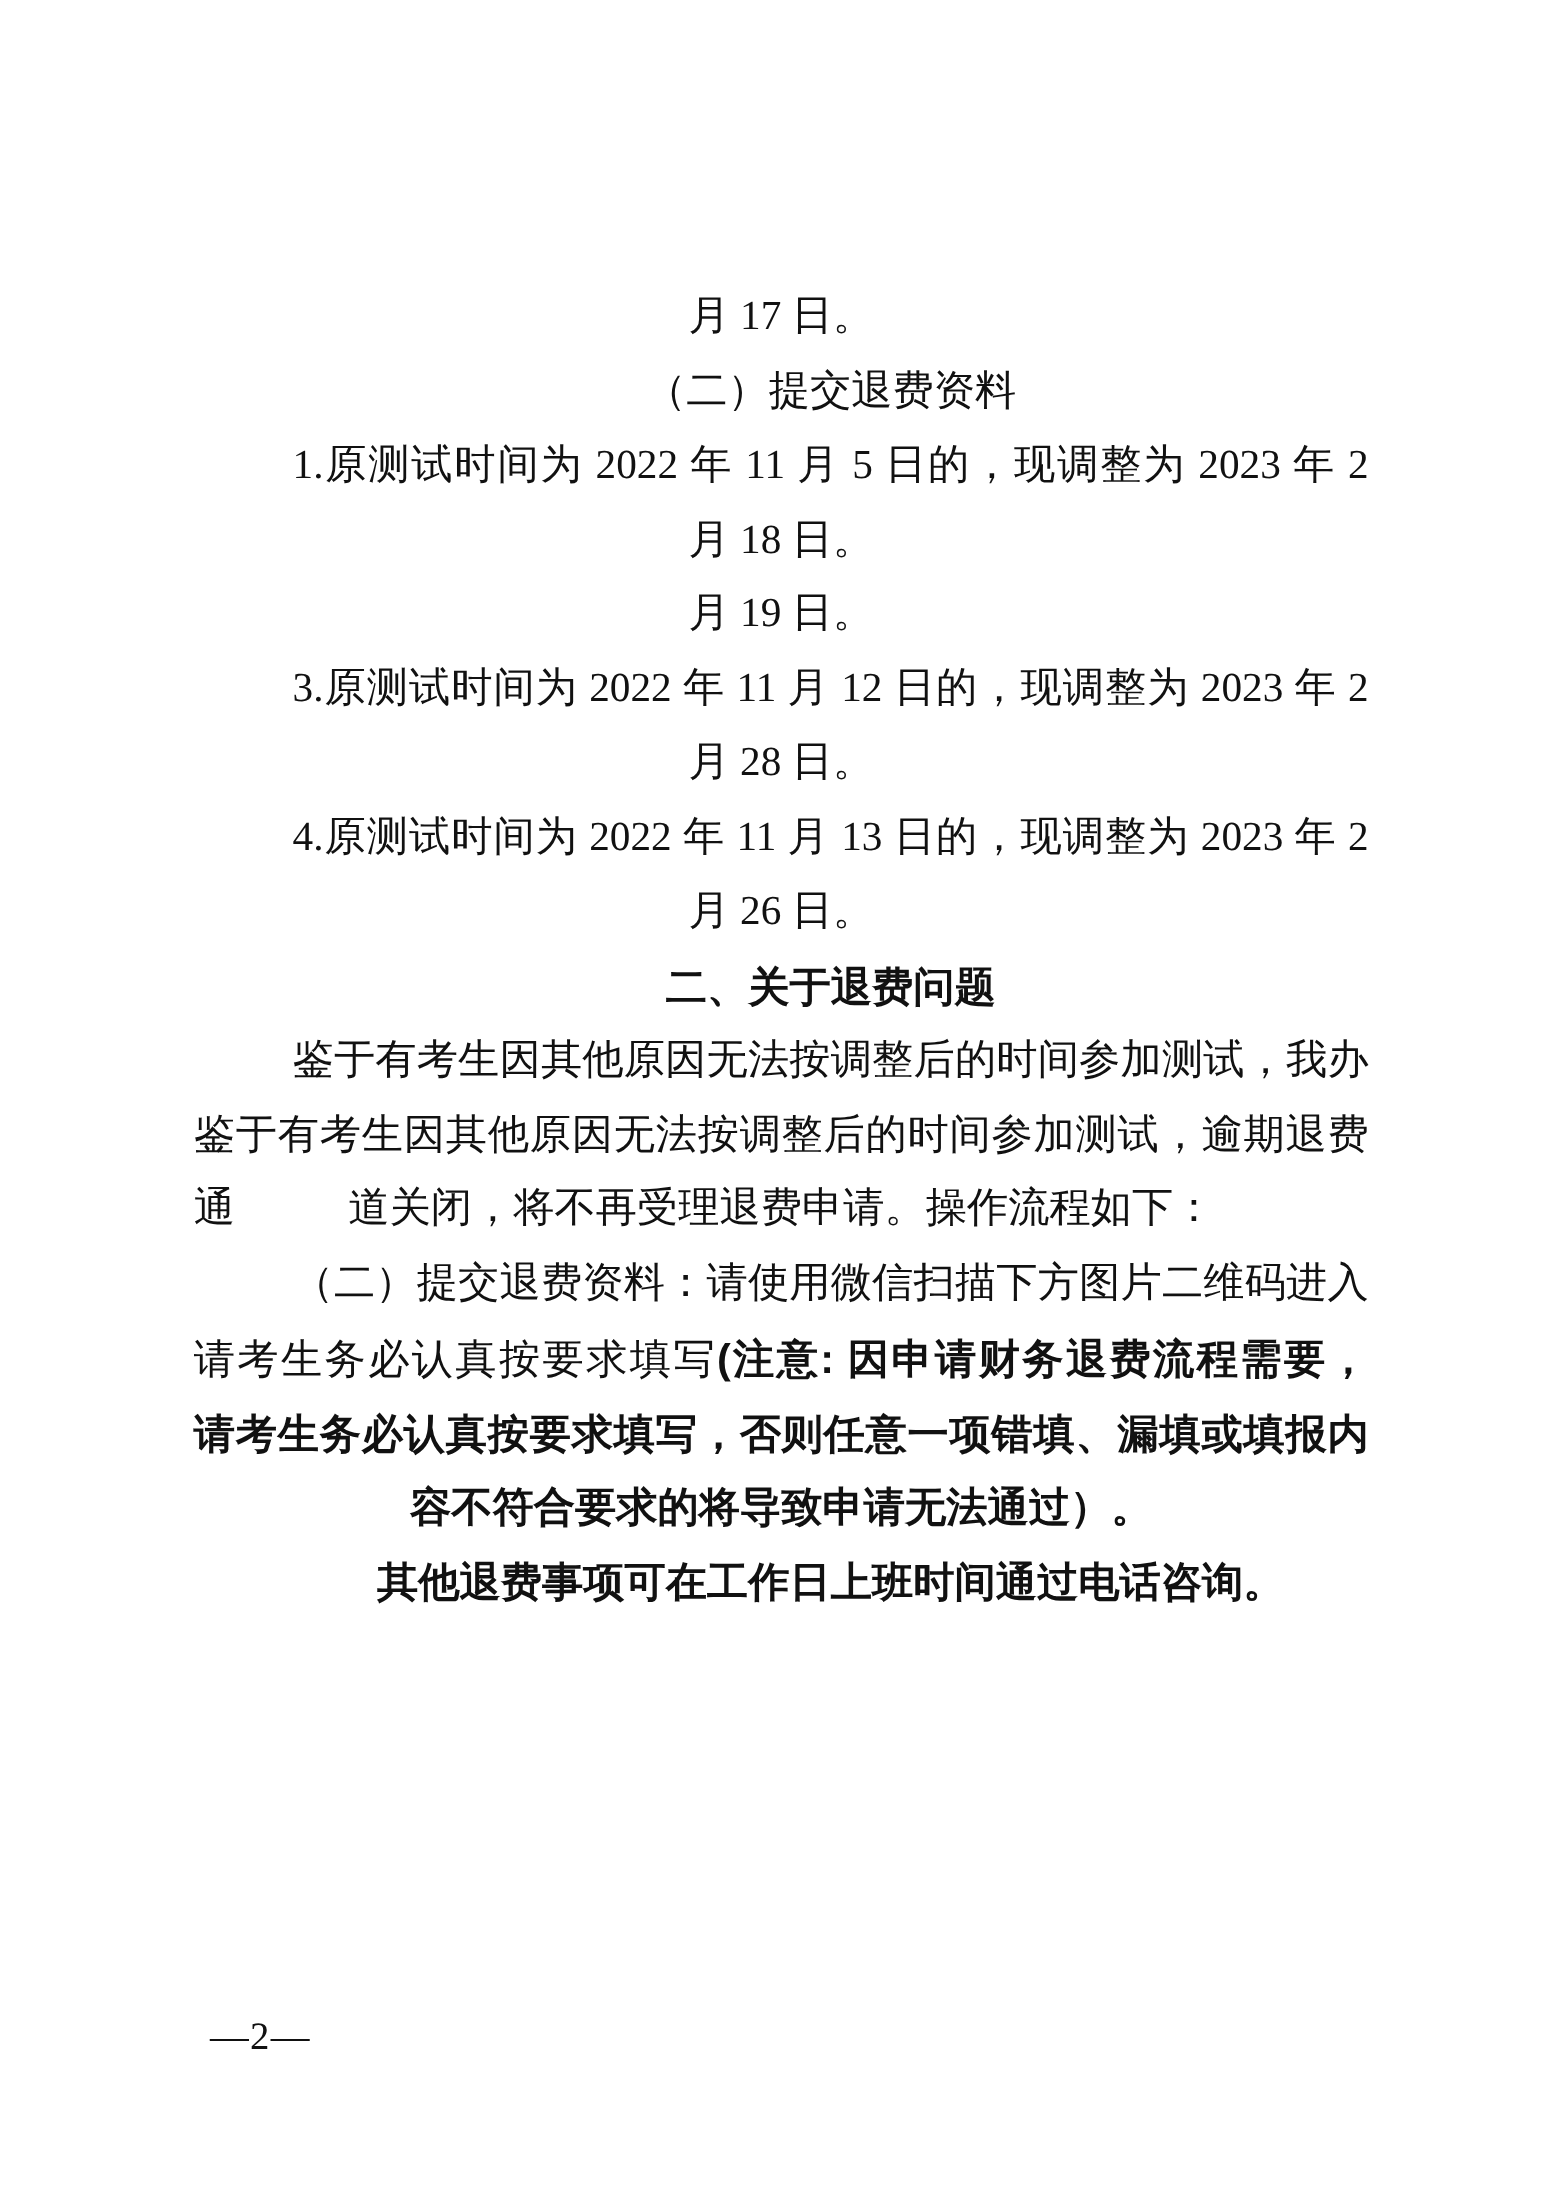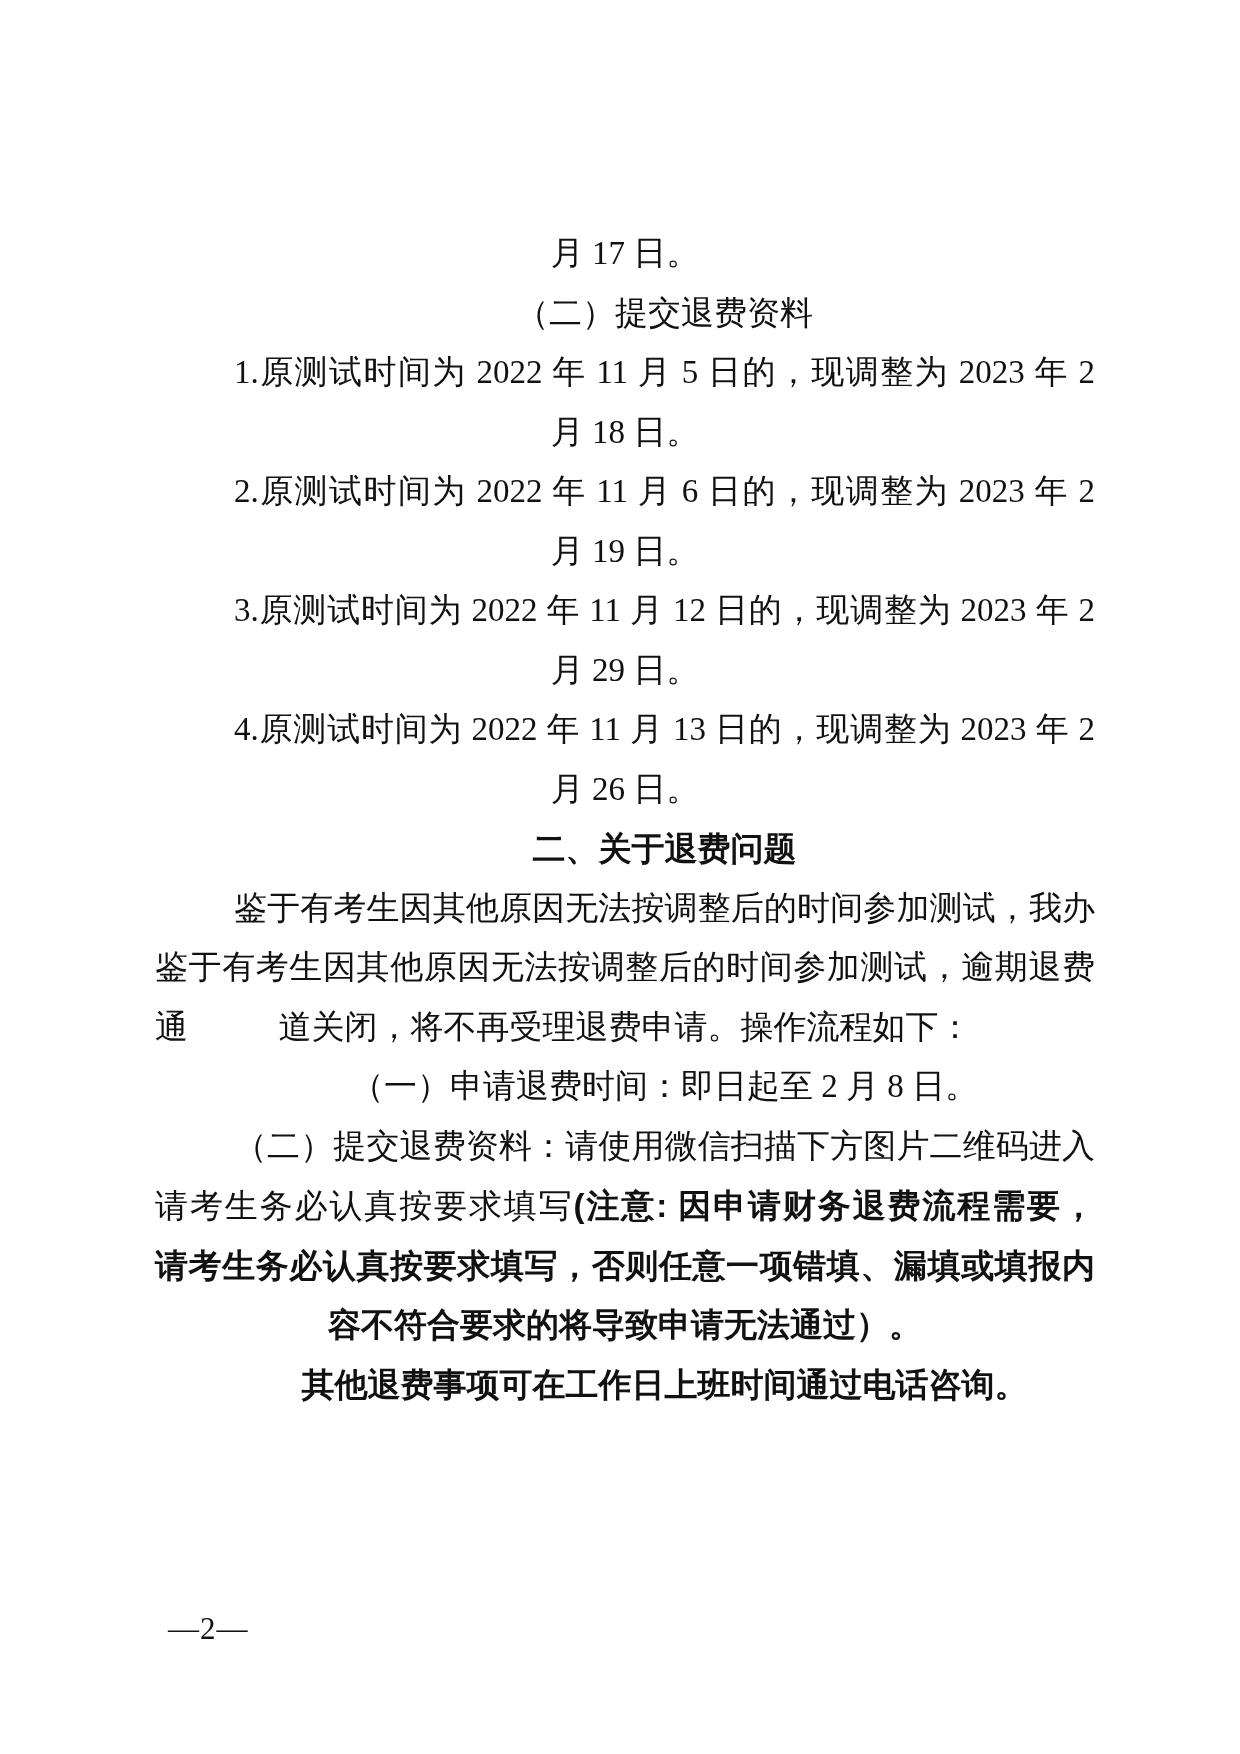--- a/index.html
+++ b/index.html
@@ -63,31 +63,29 @@
 </style>
 </head>
 <body>
 
 <div class="page">
   <div class="content" id="document-body">
       <div class="line"><span class="seg-song">月 17 日。</span></div>
       <div class="line indent"><span class="seg-kai">（二）提交退费资料</span></div>
       <div class="line indent justify"><span class="seg-song">1.原测试时间为 2022 年 11 月 5 日的，现调整为 2023 年 2</span></div>
       <div class="line"><span class="seg-song">月 18 日。</span></div>
-      <div class="line indent justify"><span class="seg-song">2.原测试时间为 2022 年 11 月 6 日的，现调整为 2023 年 2</span></div>
       <div class="line"><span class="seg-song">月 19 日。</span></div>
       <div class="line indent justify"><span class="seg-song">3.原测试时间为 2022 年 11 月 12 日的，现调整为 2023 年 2</span></div>
-      <div class="line"><span class="seg-song">月 29 日。</span></div>
+      <div class="line"><span class="seg-song">月 28 日。</span></div>
       <div class="line indent justify"><span class="seg-song">4.原测试时间为 2022 年 11 月 13 日的，现调整为 2023 年 2</span></div>
       <div class="line"><span class="seg-song">月 26 日。</span></div>
       <div class="line indent"><span class="seg-hei">二、关于退费问题</span></div>
       <div class="line indent justify"><span class="seg-song">鉴于有考生因其他原因无法按调整后的时间参加测试，我办</span></div>
       <div class="line justify"><span class="seg-song">鉴于有考生因其他原因无法按调整后的时间参加测试，逾期退费通</span></div>
       <div class="line"><span class="seg-song">道关闭，将不再受理退费申请。操作流程如下：</span></div>
-      <div class="line indent"><span class="seg-kai">（一）申请退费时间：即日起至 2 月 8 日。</span></div>
       <div class="line indent justify"><span class="seg-kai">（二）提交退费资料：请使用微信扫描下方图片二维码进入</span></div>
       <div class="line justify"><span class="seg-song">请考生务必认真按要求填写</span><span class="seg-hei">(注意: 因申请财务退费流程需要，</span></div>
       <div class="line justify"><span class="seg-hei">请考生务必认真按要求填写，否则任意一项错填、漏填或填报内</span></div>
       <div class="line"><span class="seg-hei">容不符合要求的将导致申请无法通过）。</span></div>
       <div class="line indent"><span class="seg-hei">其他退费事项可在工作日上班时间通过电话咨询。</span></div>
     </div>
   <div class="footer-pagenum">—2—</div>
 </div>
 
 </body></html>

